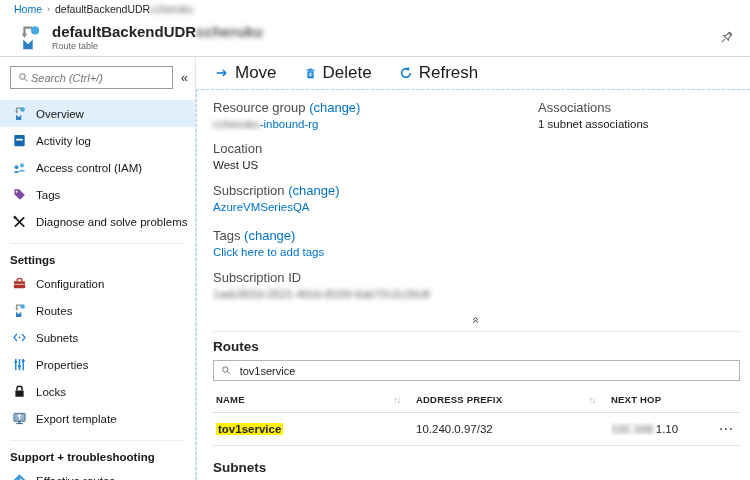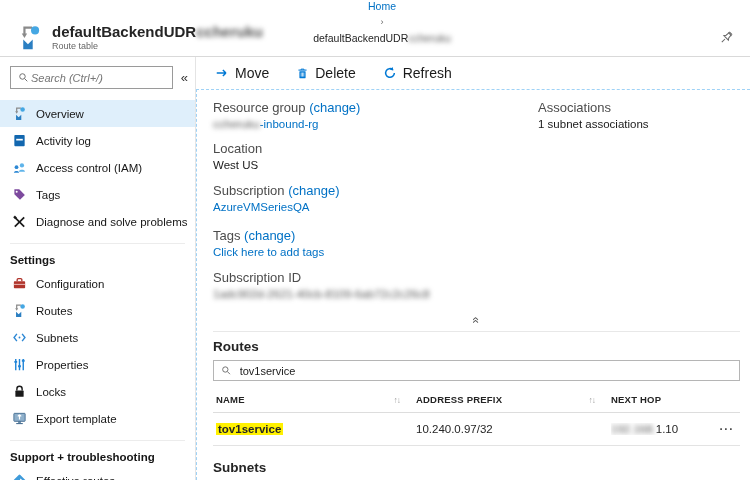--- a/index.html
+++ b/index.html
@@ -6,21 +6,21 @@
   html,body { margin:0; padding:0; }
   body {
     width:750px; height:480px; overflow:hidden;
     font-family:"Liberation Sans", sans-serif;
     font-size:12px; color:#252525; background:#fff;
   }
   .link { color:#0071c5; text-decoration:none; cursor:pointer; }
   .blur { filter:blur(2.6px); color:#555; user-select:none; }
 
   
-  .breadcrumb { height:18px; display:flex; align-items:center; gap:5px; padding-left:14px; font-size:10.5px; background:#fff;flex-direction:column; }
+  .breadcrumb { height:18px; display:flex; align-items:center; gap:5px; padding-left:14px; font-size:10.5px; background:#fff; }
   .crumb-sep { color:#666; font-size:9px; }
 
   
   .page-header { height:39px; border-bottom:1px solid #d9d9d9; display:flex; align-items:center; padding:0 16px; }
   .res-icon { width:27px; height:27px; margin-right:9px; flex:0 0 27px; }
   .page-title { font-size:15px; font-weight:700; line-height:1.15; white-space:nowrap; }
   .page-subtitle { font-size:9px; color:#666; }
   .pin-btn { margin-left:auto; cursor:pointer; display:flex; }
 
   
@@ -36,21 +36,21 @@
   .collapse-btn { color:#333; font-size:13px; cursor:pointer; padding:0 3px; }
   .nav { margin-top:11px; }
   .nav-item { height:27px; display:flex; align-items:center; gap:9px; padding-left:12px; font-size:11.5px; cursor:pointer; color:#161616; }
   .nav-item.selected { background:#dfeffb; }
   .nav-icon { width:15px; height:15px; flex:0 0 15px; display:flex; }
   .nav-section { font-weight:700; font-size:11.5px; color:#161616; margin:8px 10px 4px 10px; padding-top:10px; border-top:1px solid #ececec; }
 
   
   .content { flex:1; display:flex; flex-direction:column; min-width:0; }
   .toolbar { height:32px; flex:0 0 32px; display:flex; align-items:center; gap:27px; padding-left:19px; }
-  .toolbar-btn { display:flex; align-items:center; gap:6px; font-size:14px; cursor:pointer; color:#1a1a1a; }
+  .toolbar-btn { display:flex; align-items:center; gap:6px; font-size:17px; cursor:pointer; color:#1a1a1a; }
   .content-body { flex:1; border-top:1px dashed #9fd2f6; border-left:1px dashed #9fd2f6; padding:10px 10px 0 16px; overflow:hidden; }
 
   
   .essentials { display:flex; }
   .ess-col-left { width:325px; flex:0 0 325px; }
   .ess-col-right { flex:1; }
   .field { margin-bottom:9px; }
   .field-label { font-size:13px; color:#4c4c4c; line-height:1.3; }
   .field-value { font-size:11.5px; color:#1a1a1a; line-height:1.35; }
   .chevron-row { text-align:center; height:14px; margin-top:2px; }

